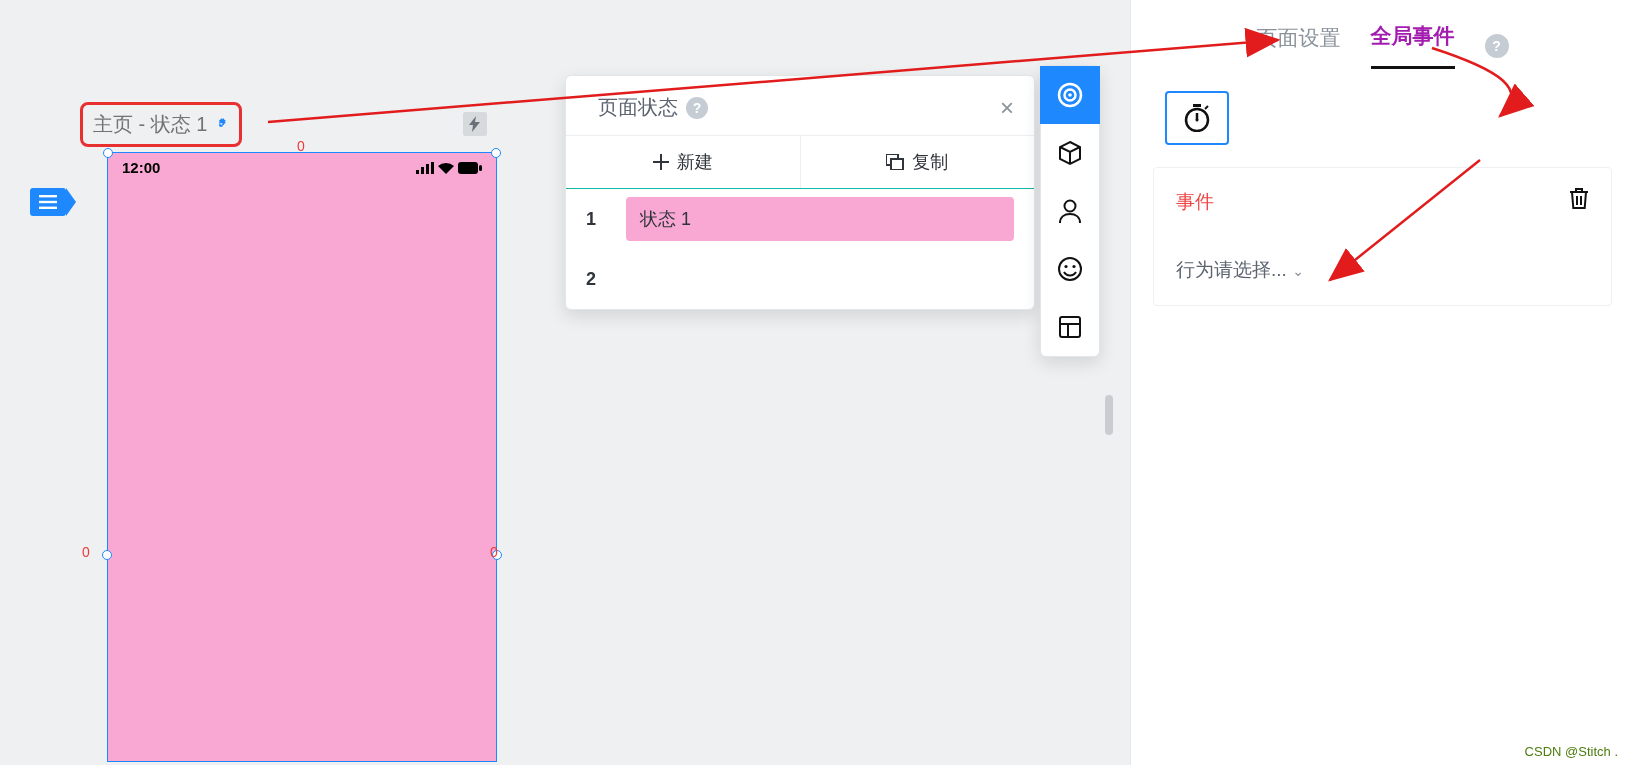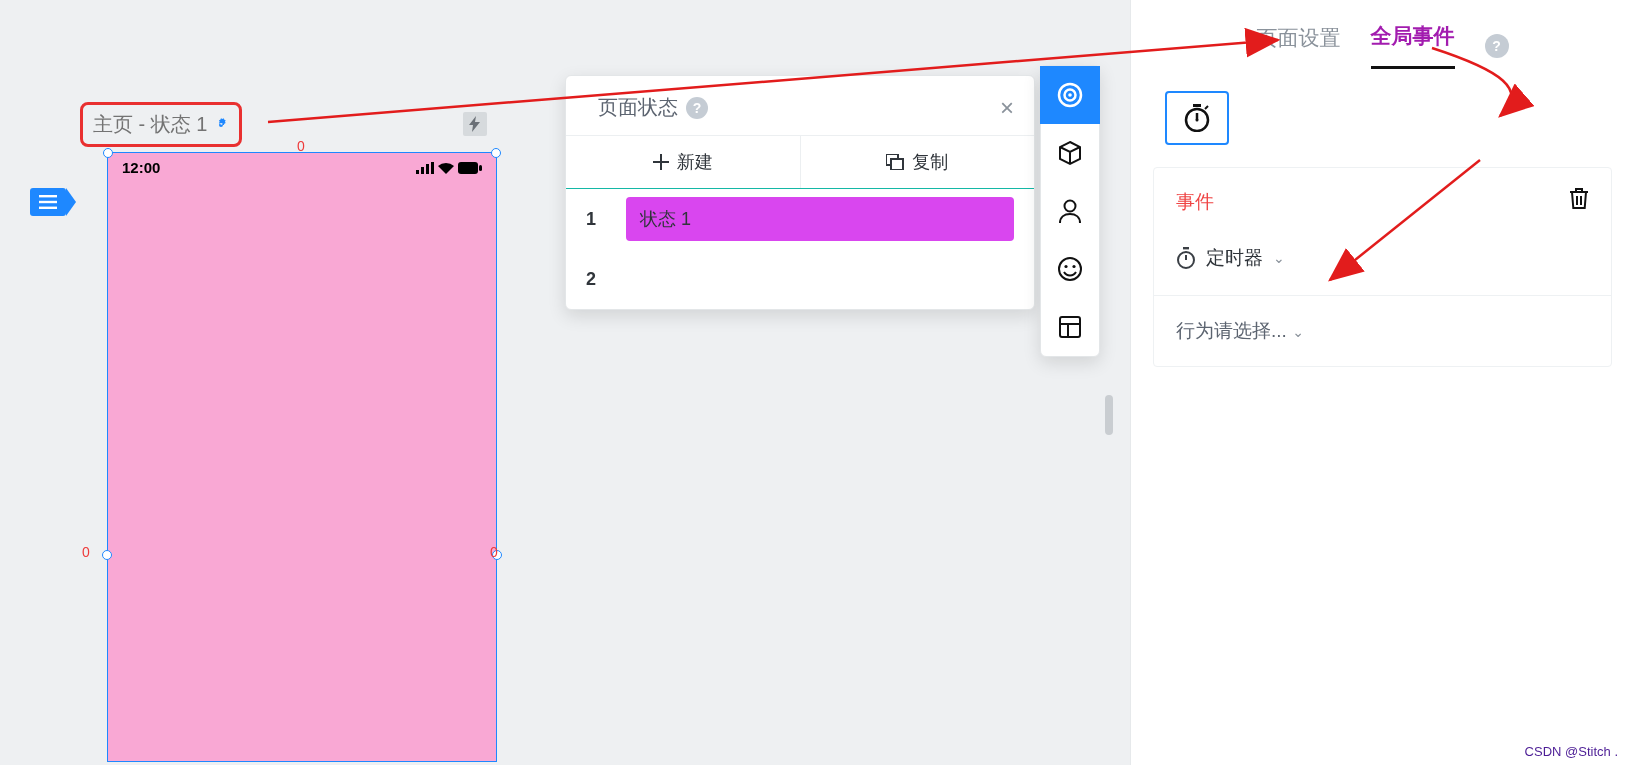--- a/index.html
+++ b/index.html
@@ -40,21 +40,21 @@
   }
   .popover-head { display:flex; align-items:center; justify-content:space-between; padding:18px 20px 14px 32px; }
   .popover-head .title { display:flex; align-items:center; gap:8px; font-size:20px; color:#5c6470; }
   .help-dot { width:22px; height:22px; border-radius:50%; background:#c5ccd4; color:#fff; font-weight:700; font-size:14px; display:flex; align-items:center; justify-content:center; }
   .close-x { color:#8a929b; font-size:24px; cursor:pointer; line-height:1; }
   .popover-actions { display:flex; border-top:1px solid #eceff1; border-bottom:1px solid #14b8a6; }
   .popover-actions .act { flex:1; text-align:center; padding:14px 0; font-size:18px; color:#30353b; display:flex; align-items:center; justify-content:center; gap:8px; }
   .popover-actions .sep { width:1px; background:#eceff1; }
   .state-list .row { display:flex; align-items:center; padding:0 20px; height:60px; font-size:18px; color:#30353b; }
   .state-list .row .idx { width:40px; font-weight:600; }
-  .state-list .row.sel .name { background:#d946ef; border-radius:4px; flex:1; padding:10px 14px; }
+  .state-list .row.sel .name { background:#f9a8d4; border-radius:4px; flex:1; padding:10px 14px; }
   .state-list .row .name { flex:1; padding:10px 14px; }
 
   
   .toolstrip {
     position:absolute; left:1040px; top:65px; width:60px; background:#fff; border:1px solid #e3e6e8;
     border-radius:6px; box-shadow:0 6px 18px rgba(0,0,0,.12); display:flex; flex-direction:column; align-items:center;
   }
   .toolstrip .tool { width:60px; height:58px; display:flex; align-items:center; justify-content:center; }
   .toolstrip .tool.sel { background:#1e88ff; color:#fff; }
   .toolstrip svg { display:block; }
@@ -69,21 +69,21 @@
   .add-btn { flex:1; height:54px; background:#1e88ff; color:#fff; border:none; border-radius:4px; font-size:21px; cursor:pointer; }
   .timer-btn { width:64px; height:54px; background:#fff; border:2px solid #1e88ff; border-radius:4px; display:flex; align-items:center; justify-content:center; cursor:pointer; }
 
   .event-card { margin:0 22px; background:#fff; border:1px solid #eef1f3; border-radius:4px; }
   .event-card .ev-head { display:flex; align-items:center; justify-content:space-between; padding:20px 22px; color:#ef4444; font-size:19px; }
   .event-card .ev-type { display:flex; align-items:center; gap:10px; padding:10px 22px 24px 22px; font-size:19px; color:#30353b; border-bottom:1px solid #eef1f3; }
   .event-card .ev-action { display:flex; align-items:center; padding:22px 22px; font-size:19px; color:#5c6470; }
   .chev { font-size:14px; color:#8a929b; }
   .trash { color:#30353b; }
 
-  .watermark { position:absolute; right:16px; bottom:6px; color:#4c1d95; font-size:13px; }
+  .watermark { position:absolute; right:16px; bottom:6px; color:#4d7c0f; font-size:13px; }
 
   
   svg.arrows { position:absolute; left:0; top:0; pointer-events:none; }
 </style>
 </head>
 <body>
 
 <div class="canvas-label">
   <span>主页 - 状态 1</span>
   <svg class="gear" viewBox="0 0 24 24">
@@ -224,29 +224,20 @@
   </div>
   <div class="event-card">
     <div class="ev-head">
       <span>事件</span>
       <span class="trash">
         <svg width="20" height="22" viewBox="0 0 20 22">
             <path d="M1 4h18M7 4V1h6v3M3 4l1.3 16h11.4L17 4" fill="none" stroke="#111" stroke-width="2"></path>
             <path d="M8 8v9M12 8v9" stroke="#111" stroke-width="2"></path>
           </svg>
       </span>
-    </div>
-    <div class="ev-type">
-      <svg width="20" height="22" viewBox="0 0 20 22">
-          <rect x="7" y="0" width="6" height="2.4" fill="#3a3f45"></rect>
-          <circle cx="10" cy="13" r="8" fill="none" stroke="#3a3f45" stroke-width="2"></circle>
-          <path d="M10 13V8" stroke="#3a3f45" stroke-width="2"></path>
-        </svg>
-      <span>定时器</span>
-      <span class="chev">⌄</span>
     </div>
     <div class="ev-action">
       <span>行为</span>
       <span>
         <span>请选择...</span>
         <span class="chev">⌄</span>
       </span>
     </div>
   </div>
 </div>

